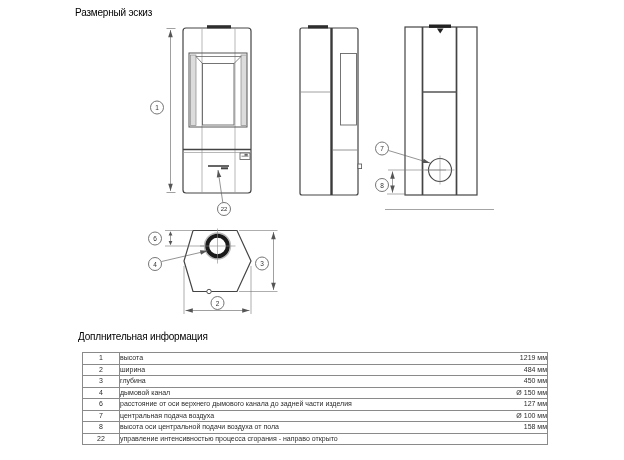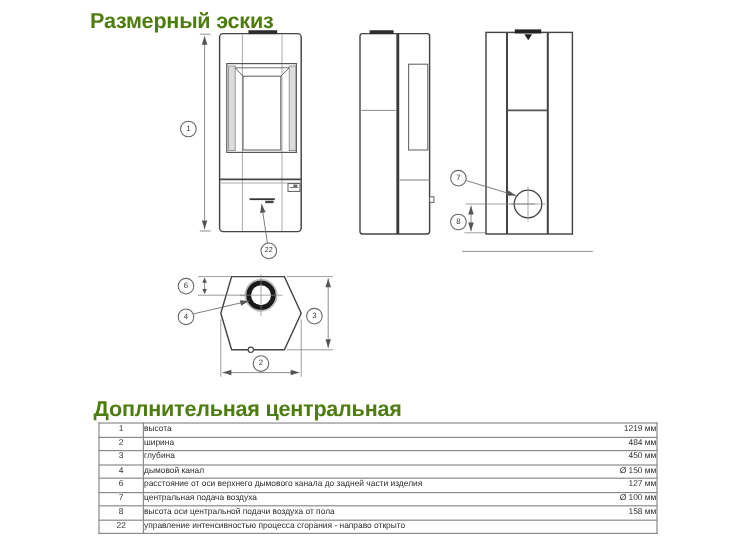--- a/index.html
+++ b/index.html
@@ -1,22 +1,22 @@
 <!DOCTYPE html>
 <html><head>
 <meta charset="utf-8">
 <style>
   html,body { margin:0; padding:0; background:#fff; }
   .page {
     position:relative; width:624px; height:460px; background:#ffffff;
     font-family:"Liberation Sans", sans-serif; overflow:hidden;
   }
   .h-title {
-    position:absolute; margin:0; color:#4d7c0f; font-weight:bold;
-    font-size:18px; letter-spacing:-0.2px;
+    position:absolute; margin:0; color:#000000; font-weight:normal;
+    font-size:10px; letter-spacing:-0.2px;
   }
   #title-main { left:75px; top:7px; }
   #title-info { left:78px; top:331px; }
   svg.drawing { position:absolute; left:0; top:0; }
 
   table.dims {
     position:absolute; left:82px; top:352px; width:466px;
     border-collapse:collapse; table-layout:fixed;
   }
   table.dims td {
@@ -176,21 +176,21 @@
         <line x1="251" y1="266" x2="251" y2="314" stroke="#777" stroke-width="0.6"></line>
         <line x1="185.5" y1="310.5" x2="249.5" y2="310.5" stroke="#777" stroke-width="0.7" marker-start="url(#arr)" marker-end="url(#arr)"></line>
       </g>
       <g>
         <circle cx="217.5" cy="303" r="6.5" fill="#fff" stroke="#666" stroke-width="0.9"></circle>
         <text x="217.5" y="303" text-anchor="middle" dominant-baseline="central" font-size="6.5" fill="#333" stroke="none">2</text>
       </g>
     </g>
   </svg>
 
-  <h2 class="h-title" id="title-info">Доплнительная центральная</h2>
+  <h2 class="h-title" id="title-info">Доплнительная информация</h2>
 
   <table class="dims">
     <tbody>
       <tr>
         <td class="c-num">1</td>
         <td class="c-desc">высота</td>
         <td class="c-val">1219 мм</td>
       </tr>
       <tr>
         <td class="c-num">2</td>

